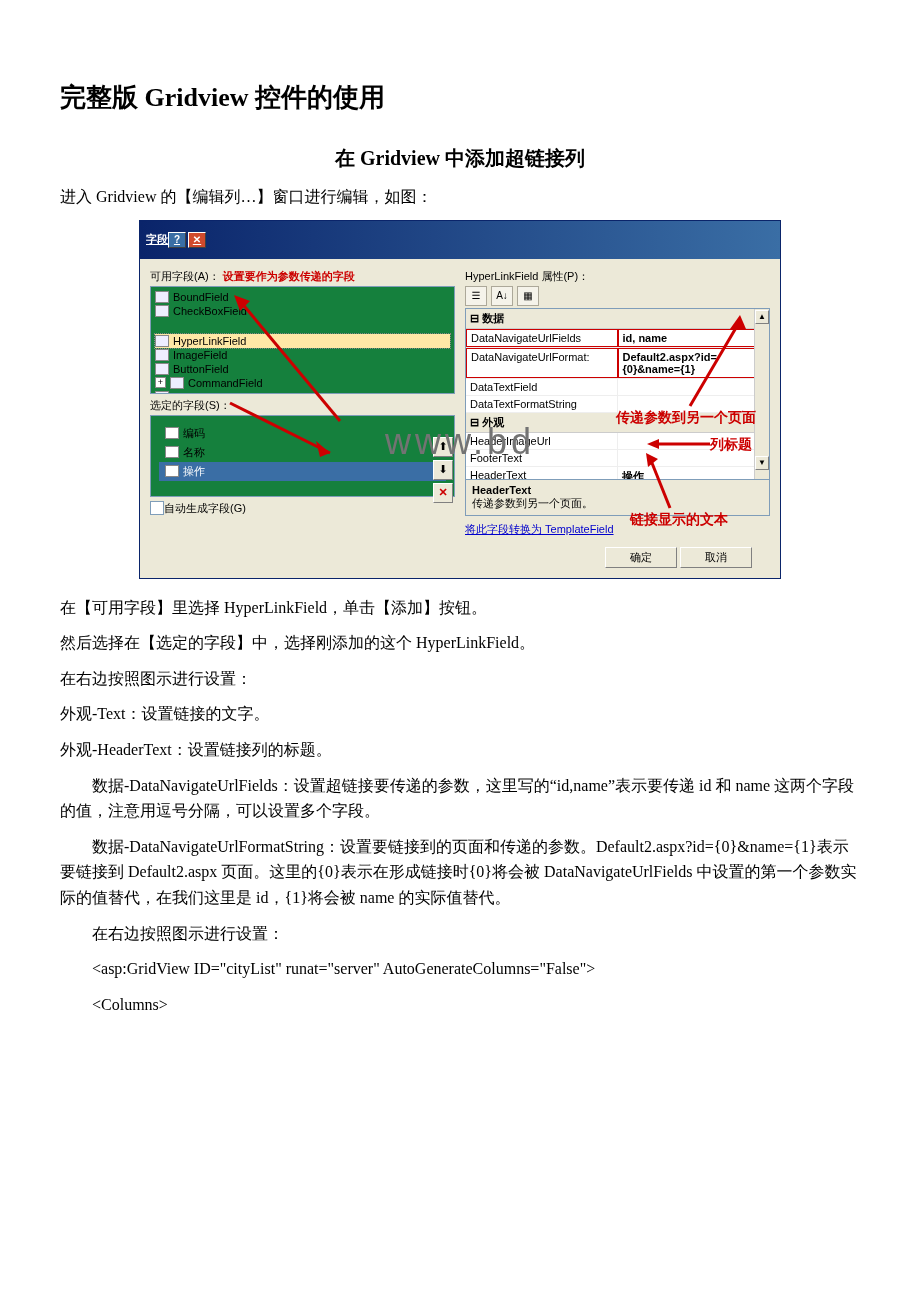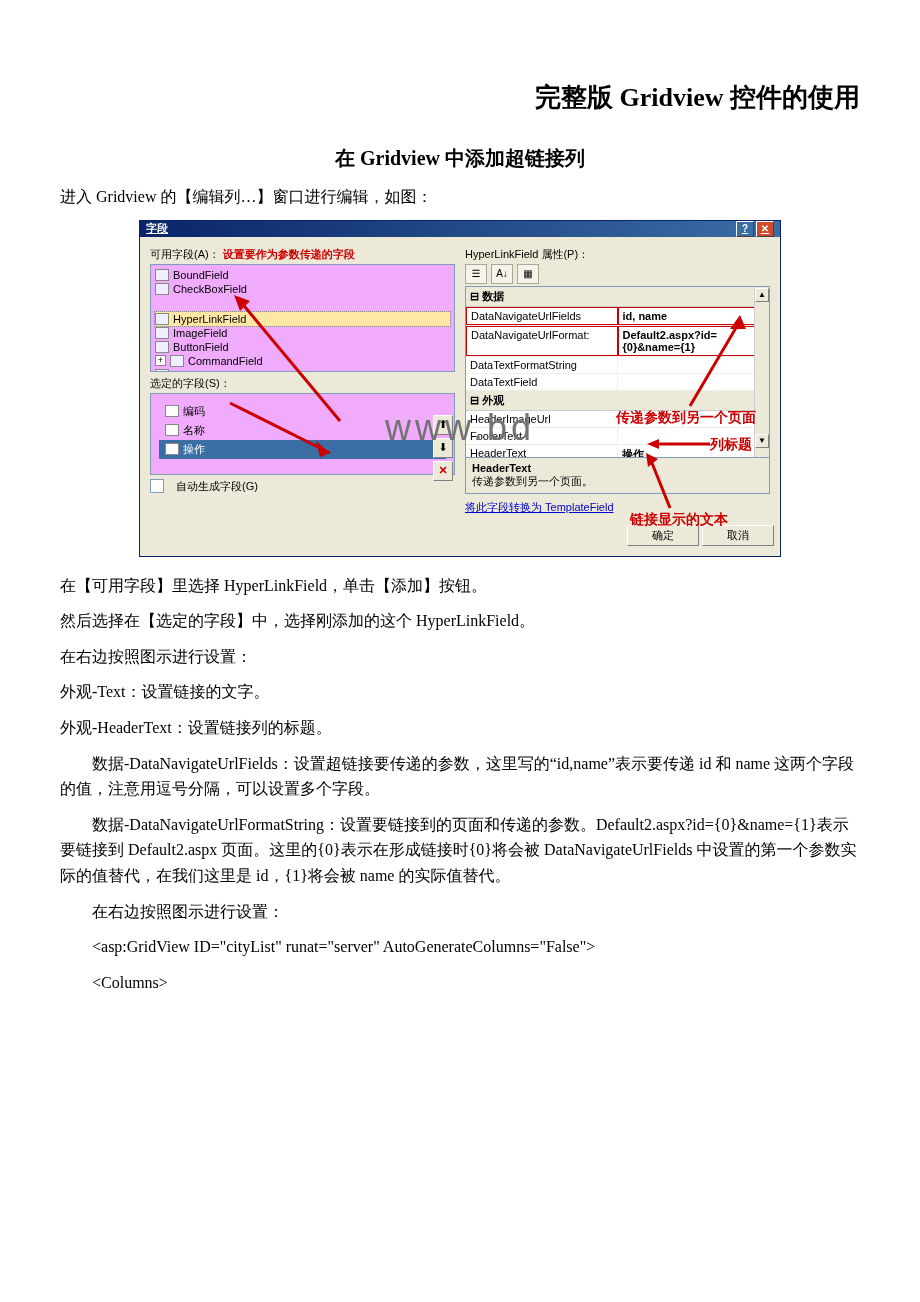--- a/index.html
+++ b/index.html
@@ -9,21 +9,21 @@
     font-size: 16px;
     background: #fff;
     color: #000;
     width: 920px;
     box-sizing: border-box;
   }
   h1 {
     font-family: "SimSun", "宋体", serif;
     font-weight: bold;
     font-size: 26px;
-    text-align: right;
+    text-align: left;
     margin: 40px 0 30px 0;
   }
   h2 {
     font-family: "SimSun", "宋体", serif;
     font-weight: bold;
     font-size: 20px;
     text-align: center;
     margin: 20px 0 12px 0;
   }
   p {
@@ -38,24 +38,23 @@
     margin: 6px auto 16px auto;
     border: 1px solid #0a246a;
     background: #ece9d8;
     font-family: Tahoma, "SimSun", sans-serif;
     font-size: 11px;
     position: relative;
   }
   .dlg-title {
     background: linear-gradient(to right, #0a246a, #3a6ea5);
     color: #fff;
-    padding: 0 6px;
+    padding: 11px 6px;
     font-weight: bold;
     display: flex;
-    justify-content: space-between;
     align-items: center;
     text-decoration: underline;
   }
   .winbtns { display: flex; gap: 2px; }
   .winbtn {
     width: 16px; height: 14px;
     background: #ece9d8;
     border: 1px solid #fff;
     border-right-color: #404040;
     border-bottom-color: #404040;
@@ -68,21 +67,21 @@
   .dlg-body {
     display: flex;
     padding: 8px 10px 10px 10px;
     gap: 10px;
   }
   .col-left, .col-right { flex: 1; }
   .lbl { margin: 2px 0 2px 0; }
   .redtxt { color: #c00; font-weight: bold; }
 
   .treebox, .listbox {
-    background: #f0abfc;
+    background: #15803d;
     border: 1px solid #7f9db9;
     padding: 3px 4px;
     margin: 2px 0 4px 0;
   }
   .treebox { height: 100px; overflow: hidden; }
   .tree-item { display:flex; align-items:center; gap:4px; padding:1px 0; }
   .tree-item.sel { background:#ffe8a6; outline:1px dotted #888;margin-top:16px; }
   .icn {
     width:12px; height:10px; display:inline-block;
     border:1px solid #888; background:#eef;
@@ -110,21 +109,21 @@
 
   .udx { display:flex; flex-direction:column; gap:3px; float:right; margin-top:-64px; margin-right:2px;}
   .sqbtn {
     width:18px;height:18px;border:1px solid #fff;
     border-right-color:#808080;border-bottom-color:#808080;
     background:#ece9d8;display:flex;align-items:center;justify-content:center;
     font-size:11px;
   }
   .sqbtn.red { color:#c00; font-weight:bold; }
 
-  .chk { display:flex; align-items:flex-start; gap:12px; margin-top:2px;}
+  .chk { display:flex; align-items:flex-start; gap:0; margin-top:2px;}
   .chkbox { width:12px;height:12px;border:1px solid #7f9db9;background:#fff; }
 
   
   .pg-toolbar { display:flex; gap:4px; margin:2px 0; }
   .pg-tool {
     width:20px;height:18px;border:1px solid #aca899;background:#f5f3ea;
     display:flex;align-items:center;justify-content:center;font-size:10px;
   }
   .propgrid {
     border:1px solid #7f9db9;background:#fff;
@@ -156,21 +155,21 @@
   .pg-desc {
     border:1px solid #7f9db9;border-top:none;background:#ece9d8;
     padding:4px 6px;
   }
   .pg-desc b { display:block; }
 
   .linkline { margin-top:6px; }
   .linkline a { color:#0000cc; text-decoration:underline; font-size:11px; }
 
   .dlg-footer {
-    text-align:right;padding:0 6px 10px 0;
+    text-align:right;padding:0 28px 10px 0;
   }
 
   
   .callout {
     position:absolute;color:#c00;font-size:14px;font-family:"SimSun",serif;
     font-weight:bold;white-space:nowrap;
   }
 
   .watermark {
     position:absolute;left:50%;top:62%;transform:translate(-50%,-50%);
@@ -276,25 +275,25 @@
           </div>
         <div class="pg-row hl">
             <div class="pg-name">DataNavigateUrlFields</div>
             <div class="pg-val">id, name</div>
           </div>
         <div class="pg-row hl">
             <div class="pg-name">DataNavigateUrlFormat:</div>
             <div class="pg-val">Default2.aspx?id={0}&amp;name={1}</div>
           </div>
         <div class="pg-row">
+            <div class="pg-name">DataTextField</div>
+            <div class="pg-val"></div>
+          </div>
+        <div class="pg-row">
             <div class="pg-name">DataTextFormatString</div>
-            <div class="pg-val"></div>
-          </div>
-        <div class="pg-row">
-            <div class="pg-name">DataTextField</div>
             <div class="pg-val"></div>
           </div>
         <div class="pg-cat">
             <span>⊟</span>
             <span>外观</span>
           </div>
         <div class="pg-row">
             <div class="pg-name">HeaderImageUrl</div>
             <div class="pg-val"></div>
           </div>

